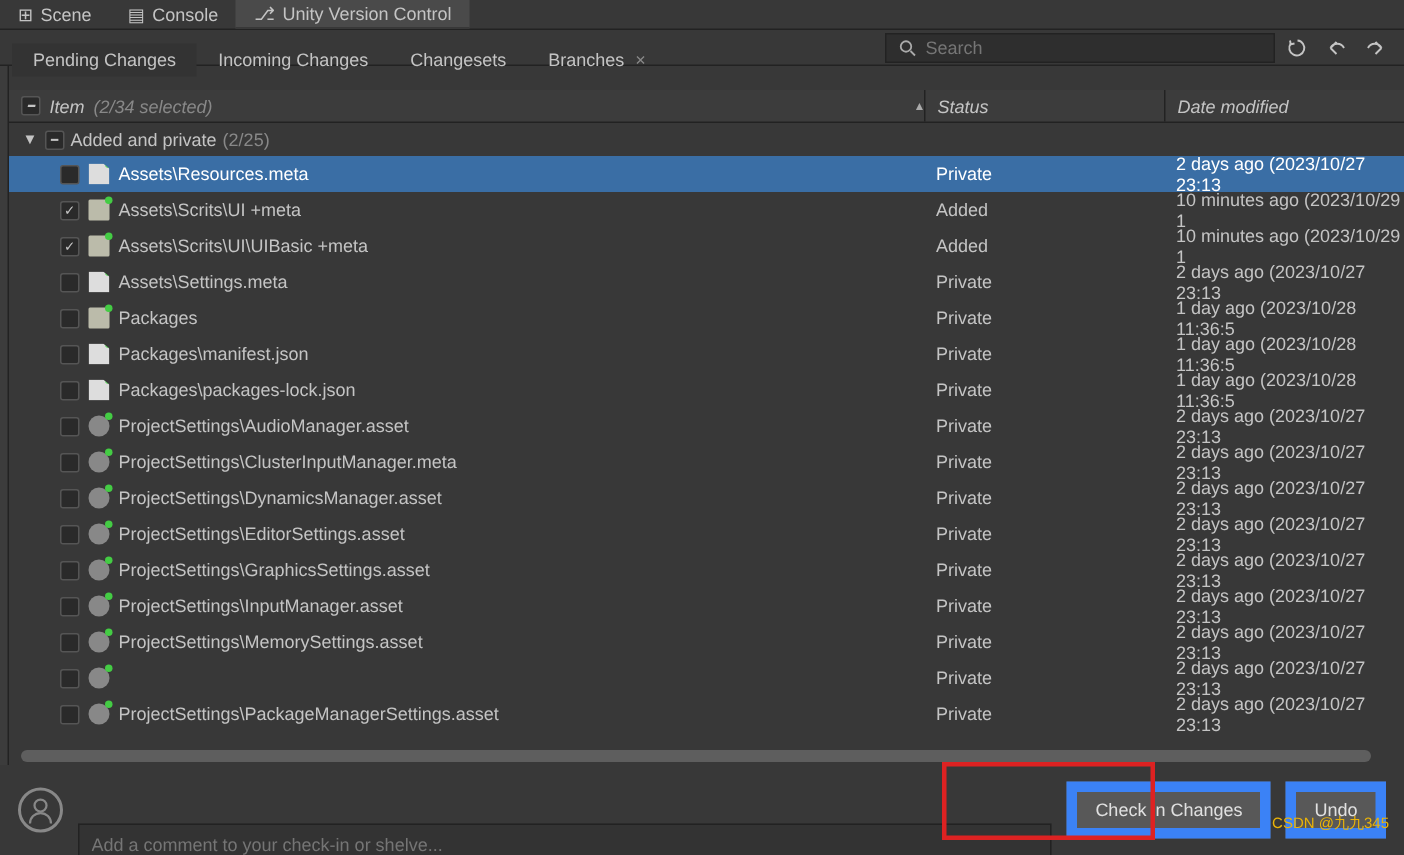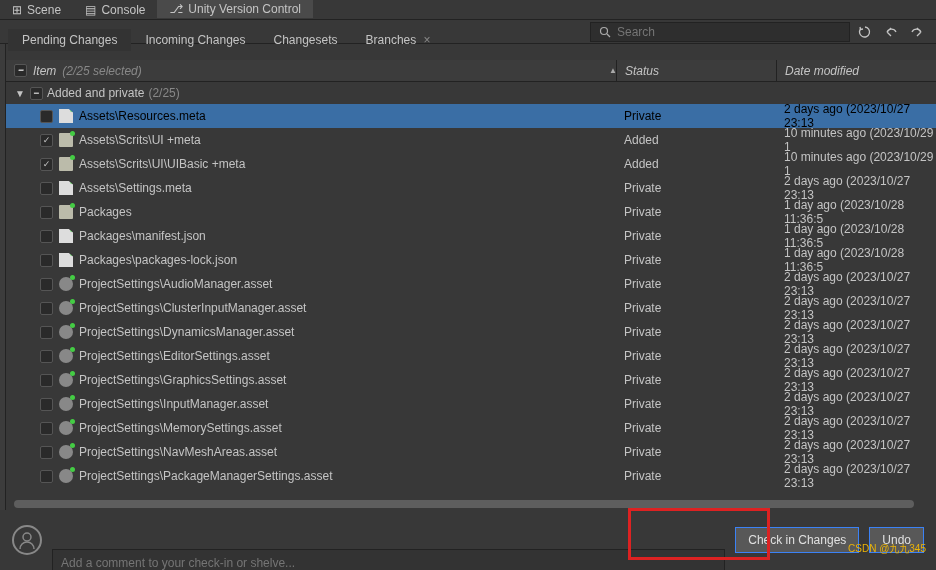--- a/index.html
+++ b/index.html
@@ -20,30 +20,30 @@
 .col-status { width: 160px; padding-left: 8px; border-left: 1px solid #222; height: 100%; display: flex; align-items: center; position: relative; }
 .col-date { flex: 1; padding-left: 8px; border-left: 1px solid #222; height: 100%; display: flex; align-items: center; }
 .sort-arrow { position: absolute; left: -8px; font-size: 8px; color: #aaa; }
 .group-row { display: flex; align-items: center; height: 22px; background: #383838; padding-left: 8px; gap: 4px; }
 .expand-btn { width: 12px; text-align: center; cursor: pointer; font-size: 10px; }
 .checkbox { width: 13px; height: 13px; background: #2a2a2a; border: 1px solid #555; border-radius: 2px; cursor: pointer; display: inline-flex; align-items: center; justify-content: center; font-size: 9px; }
 .checkbox.checked::after { content: "✓"; color: #c4c4c4; }
 .checkbox.partial::after { content: "━"; color: #c4c4c4; font-size: 8px; }
 .rows { flex: 1; overflow: hidden; }
 .file-row { display: flex; align-items: center; height: 24px; }
-.file-row.selected { background: #3a6ea5; color: #000000; }
+.file-row.selected { background: #3a6ea5; color: #ffffff; }
 .file-row .col-item { padding-left: 34px; gap: 6px; }
 .file-row .col-status, .file-row .col-date { border: none; }
 .scrollbar { height: 12px; background: #383838; display: flex; align-items: center; padding: 0 22px 0 8px; }
 .scrollbar-thumb { height: 8px; background: #5e5e5e; border-radius: 4px; flex: 1; }
 .bottom { background: #383838; padding: 10px 12px; display: flex; align-items: center; gap: 10px; height: 60px; position: relative; }
 .avatar { width: 30px; height: 30px; border-radius: 50%; border: 2px solid #888; display: flex; align-items: center; justify-content: center; }
 .comment-box { flex: 1; }
 .comment-box input { width: 100%; background: #333; border: 1px solid #222; color: #888; padding: 6px 8px; font-size: 12px; margin-top: 45px; }
-.btn { background: #585858; color: #e0e0e0; border: 1px solid #3b82f6; padding: 5px 12px; cursor: pointer; font-size: 12px; }
+.btn { background: #585858; color: #e0e0e0; border: 7px solid #3b82f6; padding: 5px 12px; cursor: pointer; font-size: 12px; }
 .highlight-box { position: absolute; border: 3px solid #d22; pointer-events: none; }
 .watermark { position: absolute; right: 10px; bottom: 14px; color: #eab308; font-size: 10px; pointer-events: none; }
 .ficon { width: 14px; height: 14px; display: inline-block; position: relative; }
 .ficon-file { background: #ddd; clip-path: polygon(0 0, 70% 0, 100% 25%, 100% 100%, 0 100%); }
 .ficon-folder { background: #bba; border-radius: 1px; }
 .ficon-gear { background: #888; border-radius: 50%; }
 .badge-dot { position: absolute; top: -2px; right: -2px; width: 5px; height: 5px; background: #4c4; border-radius: 50%; }
 svg { display: block; }
 </style>
 </head>
@@ -101,21 +101,21 @@
 </div>
 
 <div style="display:flex; flex:1; overflow:hidden;">
   <div style="width:6px; background:#3c3c3c; border-right:1px solid #222;"></div>
   <div style="flex:1; display:flex; flex-direction:column; overflow:hidden;">
     <div style="height:16px"></div>
     <div class="header-row">
       <div class="col-item">
         <span class="checkbox partial"></span>
         <span>Item</span>
-        <span style="color:#888">(2/25 selected)</span>
+        <span style="color:#888">(2/34 selected)</span>
       </div>
       <div class="col-status">
         <span class="sort-arrow">▲</span>
         <span>Status</span>
       </div>
       <div class="col-date">Date modified</div>
     </div>
     <div class="group-row">
       <span class="expand-btn">▼</span>
       <span class="checkbox partial"></span>
@@ -210,21 +210,21 @@
           </div>
           <div class="col-status">Private</div>
           <div class="col-date">2 days ago (2023/10/27 23:13</div>
         </div>
         <div class="file-row">
           <div class="col-item">
             <span class="checkbox"></span>
             <span class="ficon ficon-gear">
               <span class="badge-dot"></span>
             </span>
-            <span>ProjectSettings\ClusterInputManager.asset</span>
+            <span>ProjectSettings\ClusterInputManager.meta</span>
           </div>
           <div class="col-status">Private</div>
           <div class="col-date">2 days ago (2023/10/27 23:13</div>
         </div>
         <div class="file-row">
           <div class="col-item">
             <span class="checkbox"></span>
             <span class="ficon ficon-gear">
               <span class="badge-dot"></span>
             </span>
@@ -276,21 +276,20 @@
           </div>
           <div class="col-status">Private</div>
           <div class="col-date">2 days ago (2023/10/27 23:13</div>
         </div>
         <div class="file-row">
           <div class="col-item">
             <span class="checkbox"></span>
             <span class="ficon ficon-gear">
               <span class="badge-dot"></span>
             </span>
-            <span>ProjectSettings\NavMeshAreas.asset</span>
           </div>
           <div class="col-status">Private</div>
           <div class="col-date">2 days ago (2023/10/27 23:13</div>
         </div>
         <div class="file-row">
           <div class="col-item">
             <span class="checkbox"></span>
             <span class="ficon ficon-gear">
               <span class="badge-dot"></span>
             </span>

